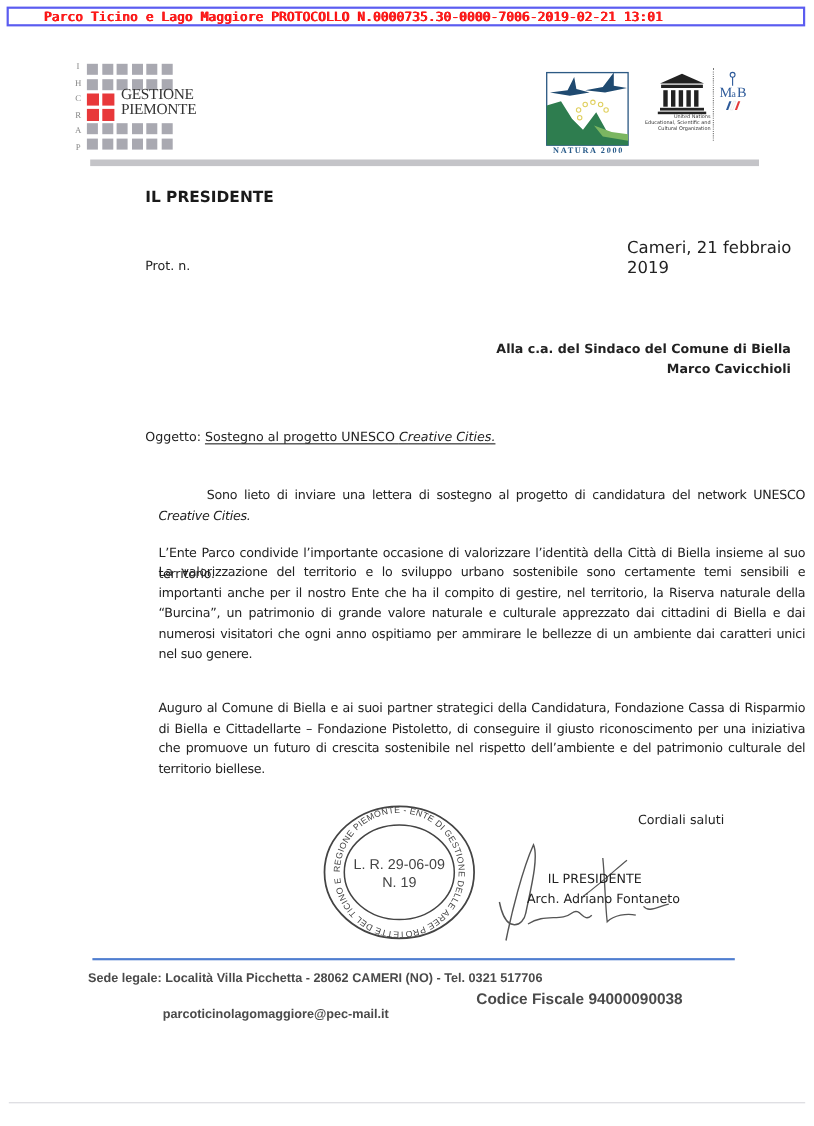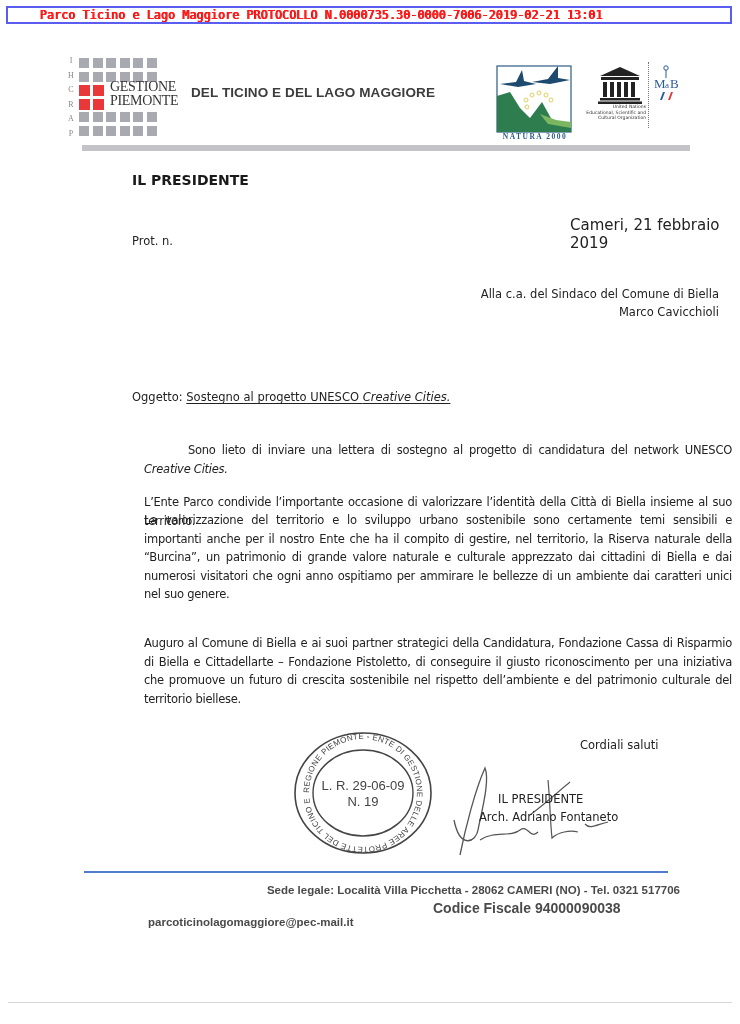--- a/index.html
+++ b/index.html
@@ -52,22 +52,22 @@
     .dotted-sep { left: 648px; top: 62px; height: 66px; border-left: 1px dotted #777; }
     .mab { left: 652px; top: 64px; width: 30px; height: 40px; }
     .header-bar { left: 82px; top: 145px; width: 608px; height: 6px; background: #c4c4c8; }
 
     
     .letter { font-family: "DejaVu Sans", sans-serif; font-size: 11.5px; color: #222; margin-left: 48px; }
     .pres-title { left: 84px; top: 172px; font-weight: bold; font-size: 14px; color: #1a1a1a; }
     .date { left: 522px; top: 216px; font-size: 15px; }
     .prot { left: 84px; top: 234px; font-size: 11.5px; }
     .recipient {
-      left: 360px; top: 285px; width: 311px; text-align: right;
-      font-weight: normal; font-size: 11.5px; line-height: 18px; color: #222;
+      left: 360px; top: 308px; width: 311px; text-align: right;
+      font-weight: bold; font-size: 11.5px; line-height: 18px; color: #222;
     }
     .oggetto { left: 84px; top: 390px; font-size: 11.5px; }
     .oggetto u { text-underline-offset: 2px; }
     .para {
       left: 96px; width: 588px; font-size: 11.5px; line-height: 18.5px;
       text-align: justify; color: #222; letter-spacing: -0.25px;
     }
     .p1 { top: 441px; }
     .p1 .indent { display: inline-block; width: 44px; }
     .p2 { top: 493px; }
@@ -77,21 +77,21 @@
     .saluti { left: 532px; top: 738px; font-size: 11.5px; }
     .sign-role { left: 450px; top: 792px; font-size: 11.5px; }
     .sign-name { left: 431px; top: 810px; font-size: 11.5px; }
     .signature { left: 420px; top: 760px; width: 200px; height: 100px; }
 
     .seal { left: 284px; top: 730px; width: 158px; height: 126px; }
 
     
     .footer-line { left: 84px; top: 871px; width: 584px; height: 2px; background: #4f7ed0; }
     .footer-1 {
-      left: 80px; top: 884px; width: 600px; text-align: right;
+      left: 80px; top: 884px; width: 600px; text-align: left;
       font-family: "Liberation Sans", sans-serif; font-weight: bold; font-size: 11.5px; color: #4a4a4a;
     }
     .footer-2 {
       left: 148px; top: 900px; font-family: "Liberation Sans", sans-serif;
       font-weight: bold; font-size: 11.5px; color: #4a4a4a; margin-top: 16px;
     }
     .footer-3 {
       left: 433px; top: 900px; font-family: "Liberation Sans", sans-serif;
       font-weight: bold; font-size: 14px; color: #4a4a4a;
     }
@@ -140,21 +140,20 @@
     <div class="sq" style="left: 40.5px; top: 69.5px;"></div>
     <div class="sq" style="left: 54px; top: 69.5px;"></div>
     <div class="sq" style="left: 67.5px; top: 69.5px;"></div>
   </div>
 <div class="abs regione">
   <div>GESTIONE</div>
   <div>PIEMONTE</div>
 </div>
 
 <div class="abs ente-title">
-  <div>DEL TICINO E DEL LAGO MAGGIORE</div>
 </div>
 
 <svg class="abs natura" viewBox="0 0 76 80">
   <rect x="1" y="4" width="74" height="66" fill="#ffffff" stroke="#2d5a84" stroke-width="1.2"></rect>
   <path d="M1 34 L14 30 L24 46 L34 56 L46 40 L56 58 L75 64 L75 70 L1 70 Z" fill="#2e7d4f"></path>
   <path d="M44 52 L60 58 L75 60 L75 66 L52 62 Z" fill="#7bb661"></path>
   <g fill="none" stroke="#e0d060" stroke-width="1">
     <circle cx="30" cy="38" r="2"></circle>
       <circle cx="36" cy="33" r="2"></circle>
       <circle cx="43" cy="31" r="2"></circle>

